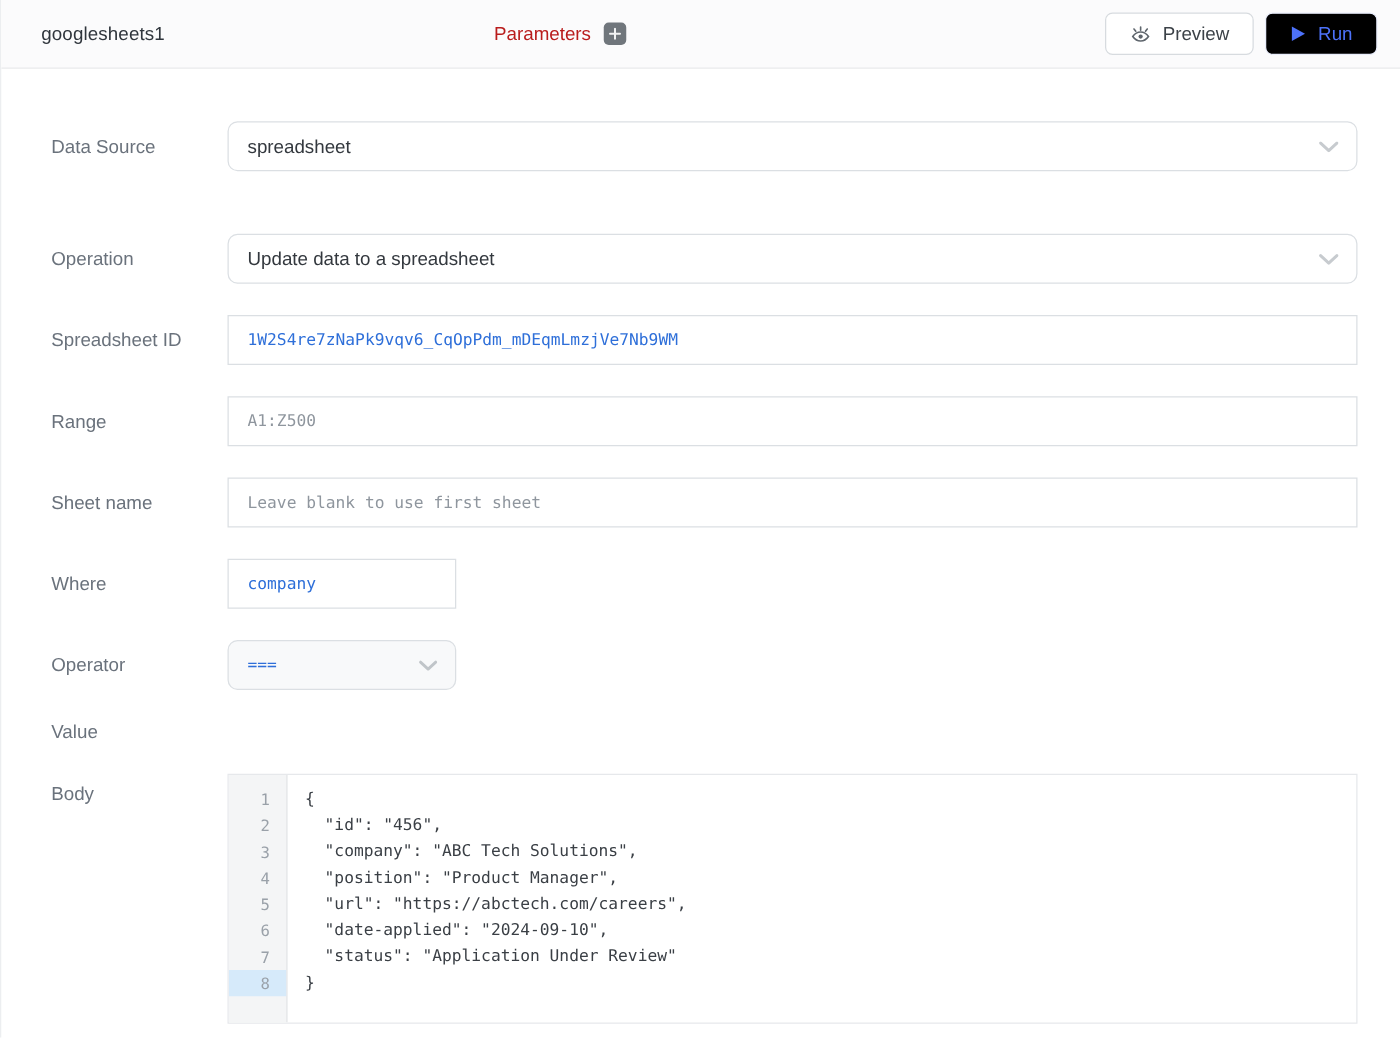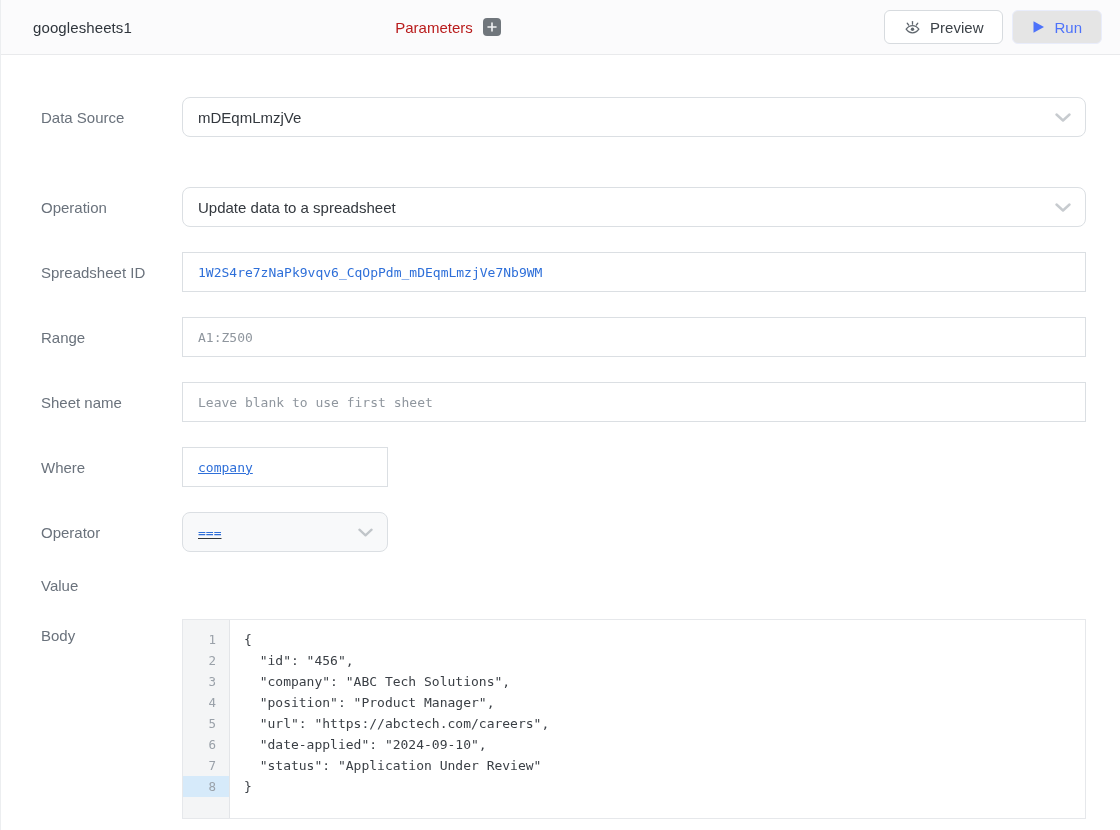--- a/index.html
+++ b/index.html
@@ -59,21 +59,21 @@
     padding: 0 19px;
     cursor: pointer;
     font-family: "Liberation Sans", sans-serif;
   }
   .btn-preview {
     background: #ffffff;
     border: 1px solid #d7dbdf;
     color: #3c4248;
   }
   .btn-run {
-    background: #e5e5e5;
+    background: #000000;
     border: 1px solid #e9edfb;
     color: #4d72fa;
     font-weight: 500;
   }
 
   
   .content { padding: 42px 34px 0 40px; }
   .row {
     display: flex;
     align-items: center;
@@ -116,21 +116,21 @@
     border: 1px solid #dbdfe3;
     border-radius: 0;
     background: #fff;
     padding: 0 15px;
     font-family: "DejaVu Sans Mono", "Liberation Mono", monospace;
     font-size: 13px;
     color: #2e6fd9;
     outline: none;
   }
   .textinput::placeholder { color: #8f969e; opacity: 1; }
-  .w-small { width: 206px; text-decoration: underline; }
+  .w-small { width: 183px; }
 
   
   .code-editor {
     display: flex;
     border: 1px solid #e6e8eb;
     background: #ffffff;
     min-height: 200px;
     height: 200px;
     overflow: hidden;
   }
@@ -195,21 +195,21 @@
     </button>
   </div>
 </div>
 
 <div class="content">
 
   <div class="row gap-lg">
     <div class="field-label">Data Source</div>
     <div class="field-area">
       <div class="selectbox">
-        <span class="sel-text">mDEqmLmzjVe</span>
+        <span class="sel-text">spreadsheet</span>
         <svg class="chevron" width="16" height="9" viewBox="0 0 16 9" fill="none">
             <path d="M1.5 1.5 8 7.5l6.5-6" stroke="#c7cbcf" stroke-width="2.4" stroke-linecap="round" stroke-linejoin="round"></path>
           </svg>
       </div>
     </div>
   </div>
 
   <div class="row">
     <div class="field-label">Operation</div>
     <div class="field-area">

